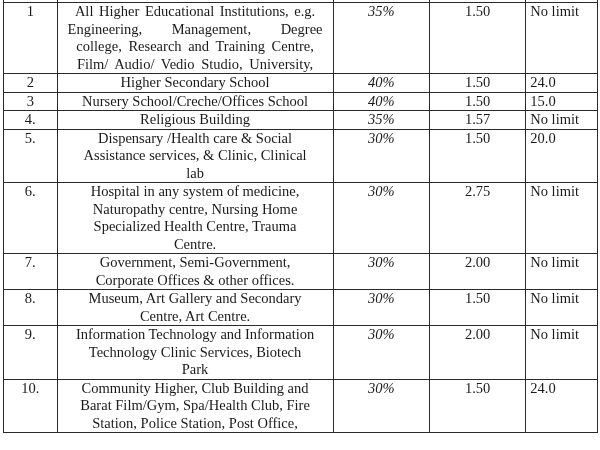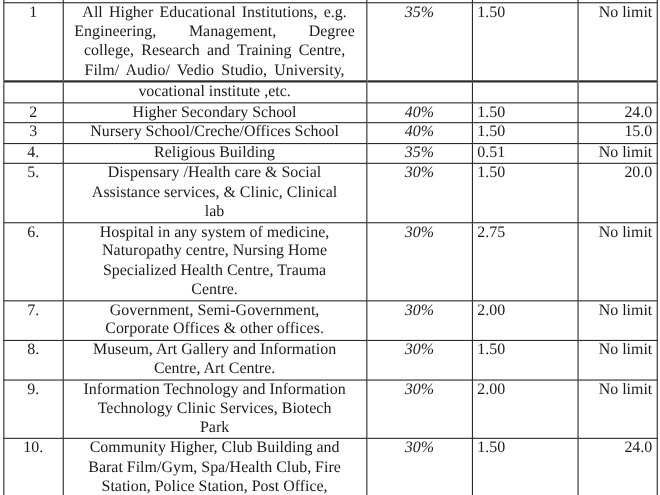--- a/index.html
+++ b/index.html
@@ -30,22 +30,22 @@
       table-layout: fixed;
     }
     td {
       border: 1.5px solid #2a2a2a;
       vertical-align: top;
       padding: 0 4px;
     }
     td.sno { width: 49px; text-align: center; }
     td.desc { width: 257px; text-align: center; }
     td.cov { width: 89px; text-align: center; font-style: italic; }
-    td.far { width: 89px; text-align: left; border-radius: 24px; }
-    td.ht { width: 66px; text-align: right; }
+    td.far { width: 89px; text-align: center; border-radius: 24px; }
+    td.ht { width: 66px; text-align: left; }
     tr.header-sliver td { height: 7px; padding: 0; }
     tr.cont td { border-top: 2px solid #2a2a2a; }
     .line { display: block; white-space: nowrap; }
   </style>
 </head>
 <body>
 
 <div class="page">
   <table>
     <tbody id="tbody">
@@ -63,29 +63,20 @@
           <span class="line" style="word-spacing:2px">All Higher Educational Institutions, e.g.</span>
           <span class="line" style="word-spacing:26px">Engineering, Management, Degree</span>
           <span class="line" style="word-spacing:3px">college, Research and Training Centre,</span>
           <span class="line" style="word-spacing:3px">Film/ Audio/ Vedio Studio, University,</span>
         </td>
         <td class="cov">35%</td>
         <td class="far">1.50</td>
         <td class="ht">No limit</td>
       </tr>
 
-      <tr class="cont">
-        <td class="sno"></td>
-        <td class="desc">
-          <span class="line">vocational institute ,etc.</span>
-        </td>
-        <td class="cov"></td>
-        <td class="far"></td>
-        <td class="ht"></td>
-      </tr>
 
       <tr>
         <td class="sno">2</td>
         <td class="desc">
           <span class="line">Higher Secondary School</span>
         </td>
         <td class="cov">40%</td>
         <td class="far">1.50</td>
         <td class="ht">24.0</td>
       </tr>
@@ -99,21 +90,21 @@
         <td class="far">1.50</td>
         <td class="ht">15.0</td>
       </tr>
 
       <tr>
         <td class="sno">4.</td>
         <td class="desc">
           <span class="line">Religious Building</span>
         </td>
         <td class="cov">35%</td>
-        <td class="far">0.51</td>
+        <td class="far">1.57</td>
         <td class="ht">No limit</td>
       </tr>
 
       <tr>
         <td class="sno">5.</td>
         <td class="desc">
           <span class="line">Dispensary /Health care &amp; Social</span>
           <span class="line">Assistance services, &amp; Clinic, Clinical</span>
           <span class="line">lab</span>
         </td>
@@ -142,21 +133,21 @@
           <span class="line">Corporate Offices &amp; other offices.</span>
         </td>
         <td class="cov">30%</td>
         <td class="far">2.00</td>
         <td class="ht">No limit</td>
       </tr>
 
       <tr>
         <td class="sno">8.</td>
         <td class="desc">
-          <span class="line">Museum, Art Gallery and Information</span>
+          <span class="line">Museum, Art Gallery and Secondary</span>
           <span class="line">Centre, Art Centre.</span>
         </td>
         <td class="cov">30%</td>
         <td class="far">1.50</td>
         <td class="ht">No limit</td>
       </tr>
 
       <tr>
         <td class="sno">9.</td>
         <td class="desc">

